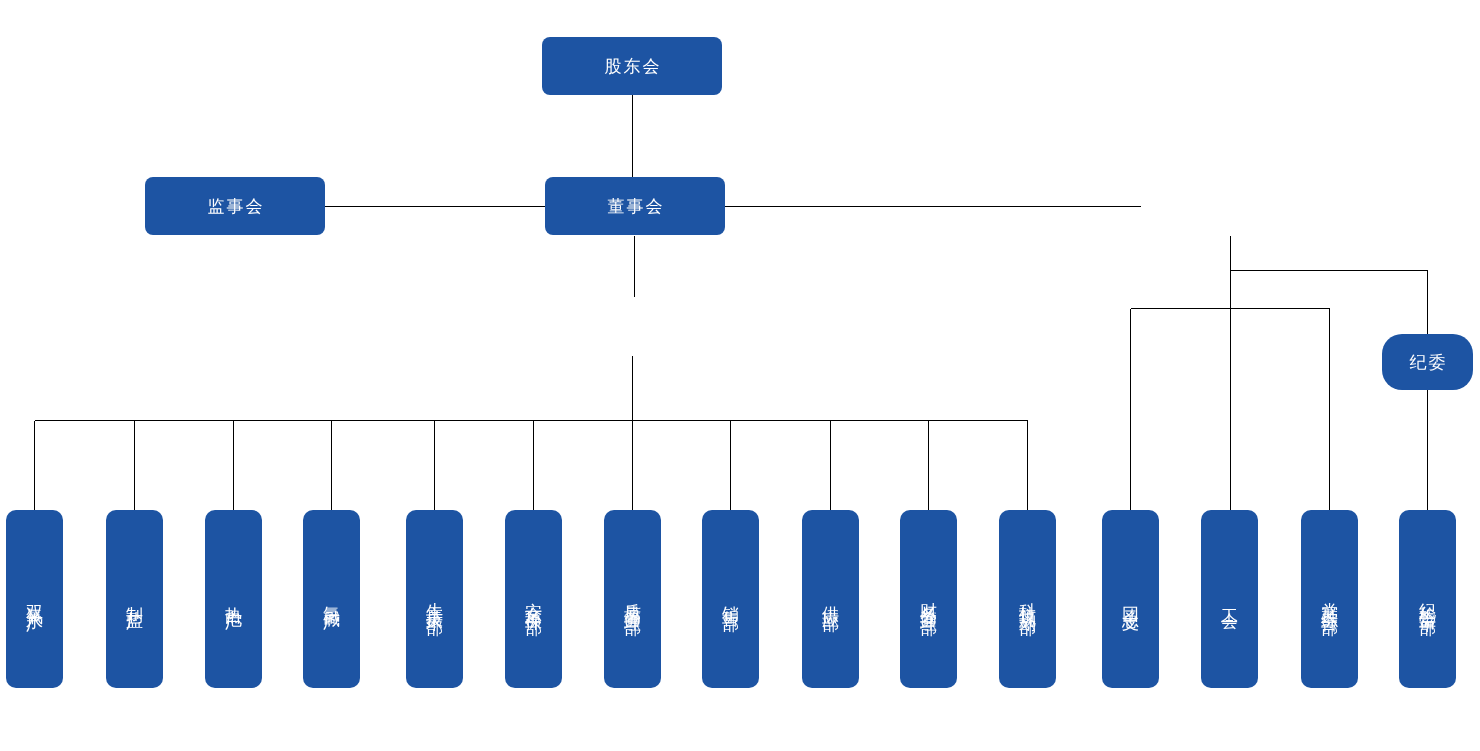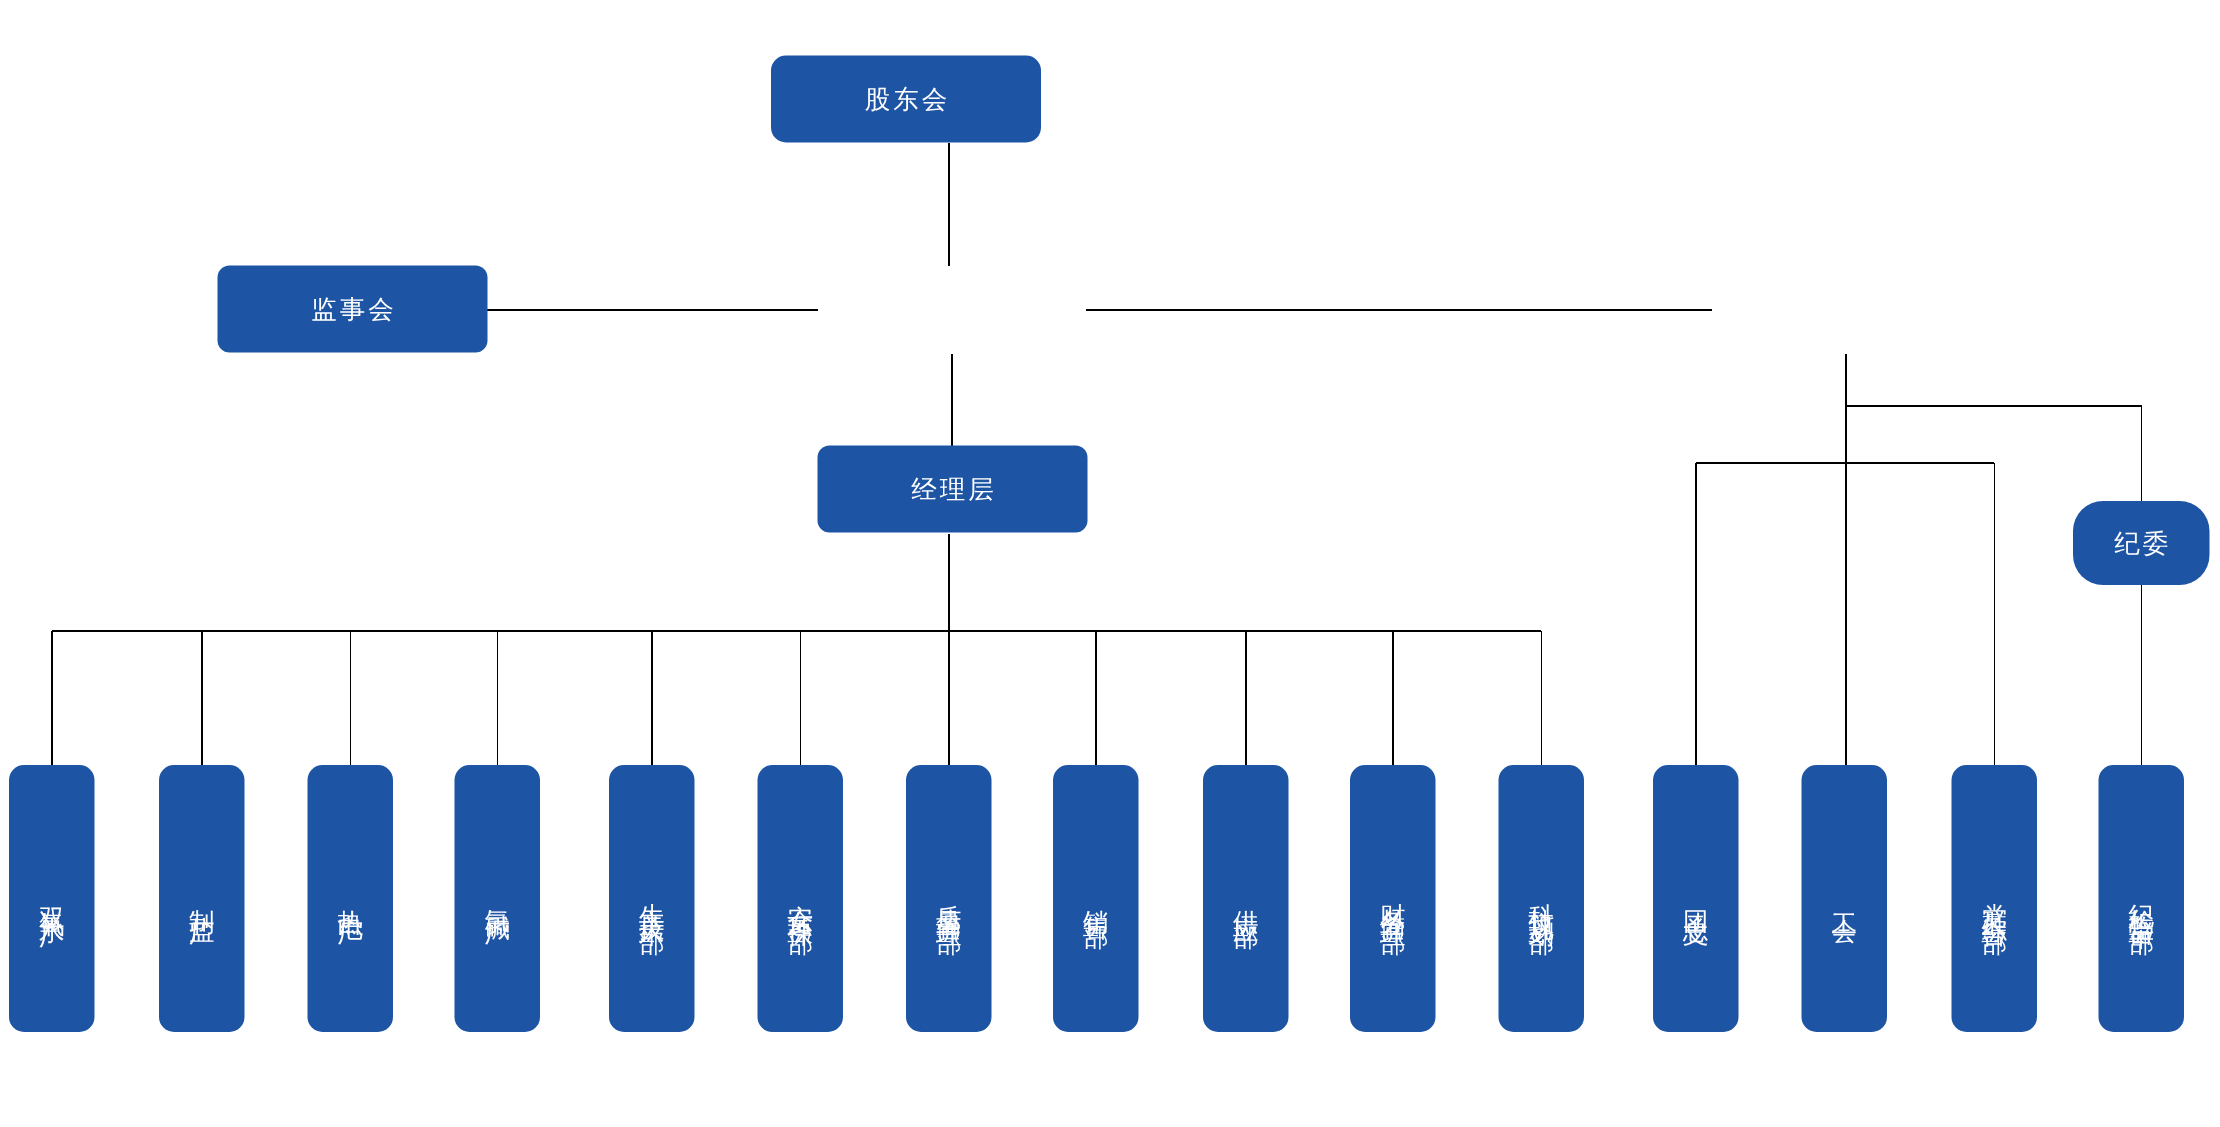--- a/index.html
+++ b/index.html
@@ -104,27 +104,27 @@
 
     <path d="M1230.5 270.5 H1427.5 V334"></path>
 
     <path d="M1427.5 390 V510"></path>
 
     <path d="M1130.5 308.5 H1329.5"></path>
     <path d="M1130.5 308.5 V510"></path>
     <path d="M1329.5 308.5 V510"></path>
   </svg>
 
-  <div class="hbox" style="left:514px; top:37px;border-radius:10px;">股东会</div>
+  <div class="hbox" style="left:542px; top:37px;">股东会</div>
 
   <div class="hbox" style="left:102px; top:177px;margin-left:43px;">监事会</div>
 
+  <div class="hbox" style="left:545px; top:177px;">董事会</div>
 
 
-  <div class="hbox" style="left:545px; top:297px;">经理层</div>
 
   <div class="hbox small" style="left:1382px; top:334px;border-radius:20px;">纪委</div>
 
   <div class="vbox" style="left:6px;">双氧水厂</div>
 
   <div class="vbox" style="left:106px;">制盐厂</div>
 
   <div class="vbox" style="left:205px;">热电厂</div>
 
   <div class="vbox" style="left:303px;">氯碱厂</div>

